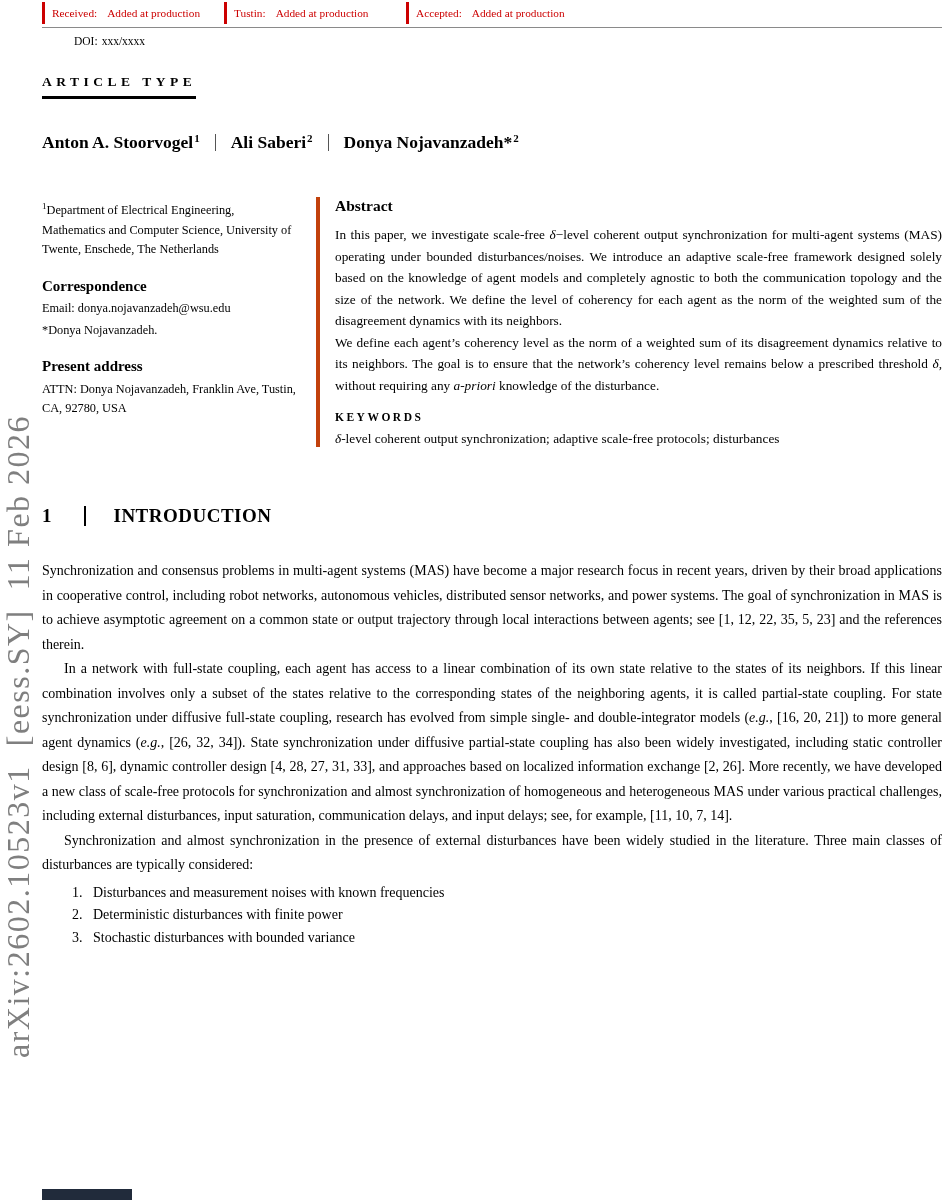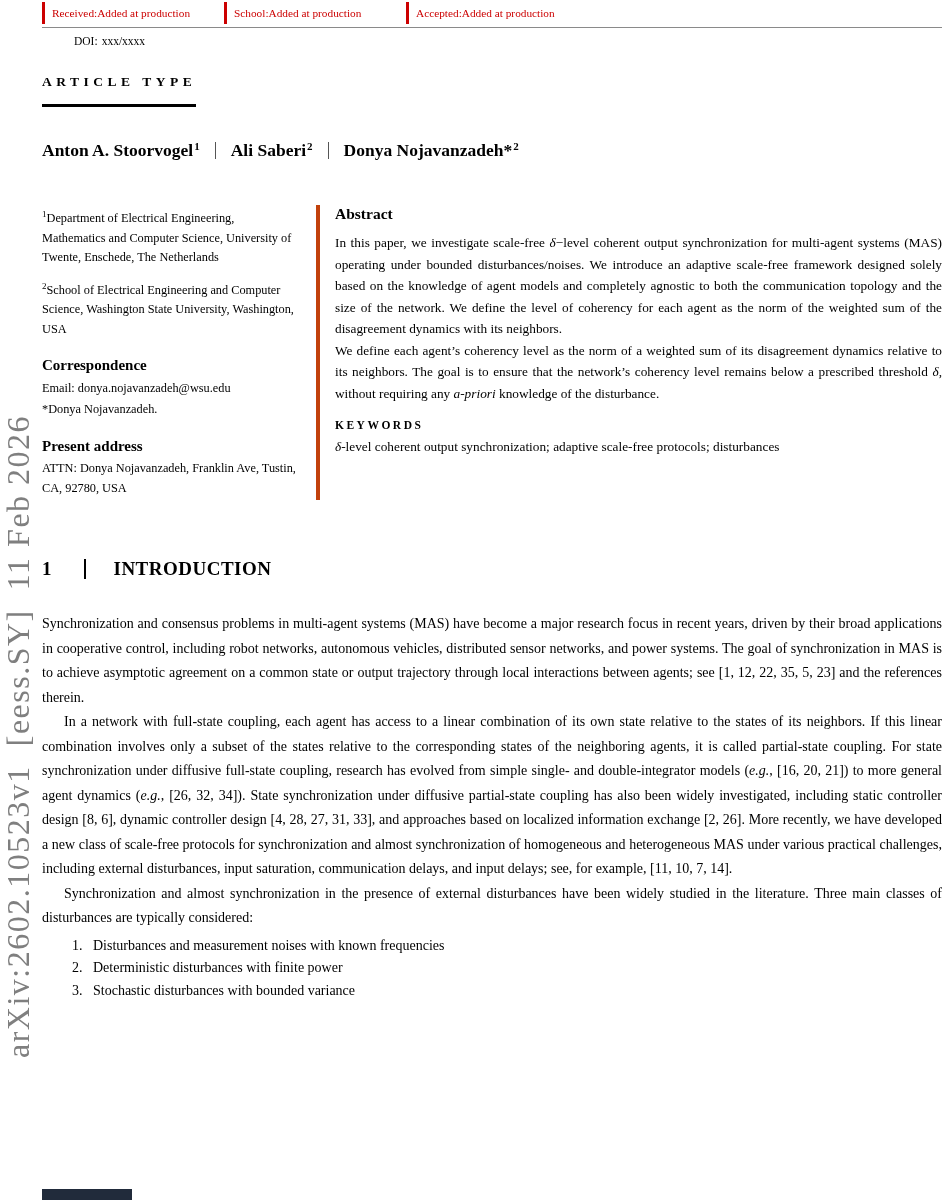--- a/index.html
+++ b/index.html
@@ -19,33 +19,33 @@
   .date-box {
     border-left: 3px solid #CC0000;
     padding: 4px 0 4px 7px;
     width: 172px;
     color: #CC0000;
     font-size: 11.3px;
     line-height: 14px;
     box-sizing: border-box;
     white-space: nowrap;
   }
-  .date-value { }
+  .date-value { margin-left: 10px; }
   .header-rule { border: 0; border-top: 1px solid #8a8a8a; margin: 3px 0 0; }
   .doi-row { margin-top: 7px; font-size: 11.5px; margin-left: 32px; }
   .doi-value { margin-left: 4px; }
 
   
   .article-type {
     display: inline-block;
     margin-top: 27px;
     font-weight: bold;
     font-size: 13.5px;
     letter-spacing: 4.5px;
-    padding-bottom: 14px;
+    padding-bottom: 6px;
     border-bottom: 3px solid #000;
   }
 
   
   .title { margin: 36px 0 0; font-size: 29px; line-height: 40px; font-weight: bold; }
   .title-line { display: block; }
   .title em { font-style: italic; }
 
   
   .authors { margin-top: 33px; display: flex; align-items: center; font-size: 17.5px; font-weight: bold; }
@@ -114,21 +114,21 @@
 
   <div class="arxiv-stamp">arXiv:2602.10523v1  [eess.SY]  11 Feb 2026</div>
 
   <div class="content">
 
     <div class="dates-row">
       <div class="date-box">
         <span>Received:</span><span class="date-value">Added at production</span>
       </div>
       <div class="date-box">
-        <span>School:</span><span class="date-value">Added at production</span>
+        <span>Tustin:</span><span class="date-value">Added at production</span>
       </div>
       <div class="date-box">
         <span>Accepted:</span><span class="date-value">Added at production</span>
       </div>
     </div>
 
     <hr class="header-rule">
 
     <div class="doi-row">
       <span>DOI:</span><span class="doi-value">xxx/xxxx</span>
@@ -142,21 +142,20 @@
       <span class="author-sep"></span>
       <span class="author"><span>Ali Saberi</span><span class="auth-sup">2</span></span>
       <span class="author-sep"></span>
       <span class="author"><span>Donya Nojavanzadeh*</span><span class="auth-sup">2</span></span>
     </div>
 
     <div class="meta-grid">
 
       <aside class="meta-col">
         <p class="affil"><sup>1</sup><span>Department of Electrical Engineering, Mathematics and Computer Science, University of Twente, Enschede, The Netherlands</span></p>
-        <p class="affil"><sup>2</sup><span>School of Electrical Engineering and Computer Science, Washington State University, Washington, USA</span></p>
         <p class="meta-head">Correspondence</p>
         <p class="meta-line">Email: donya.nojavanzadeh@wsu.edu</p>
         <p class="meta-line">*Donya Nojavanzadeh.</p>
         <p class="meta-head">Present address</p>
         <p class="meta-line">ATTN: Donya Nojavanzadeh, Franklin Ave, Tustin, CA, 92780, USA</p>
       </aside>
 
       <section class="abstract-col">
         <h2 class="abstract-head">Abstract</h2>
         <p class="abstract-para"><span>In this paper, we investigate scale-free </span><em>δ</em><span>−level coherent output synchronization for multi-agent systems (MAS) operating under bounded disturbances/noises. We introduce an adaptive scale-free framework designed solely based on the knowledge of agent models and completely agnostic to both the communication topology and the size of the network. We define the level of coherency for each agent as the norm of the weighted sum of the disagreement dynamics with its neighbors.</span></p>

